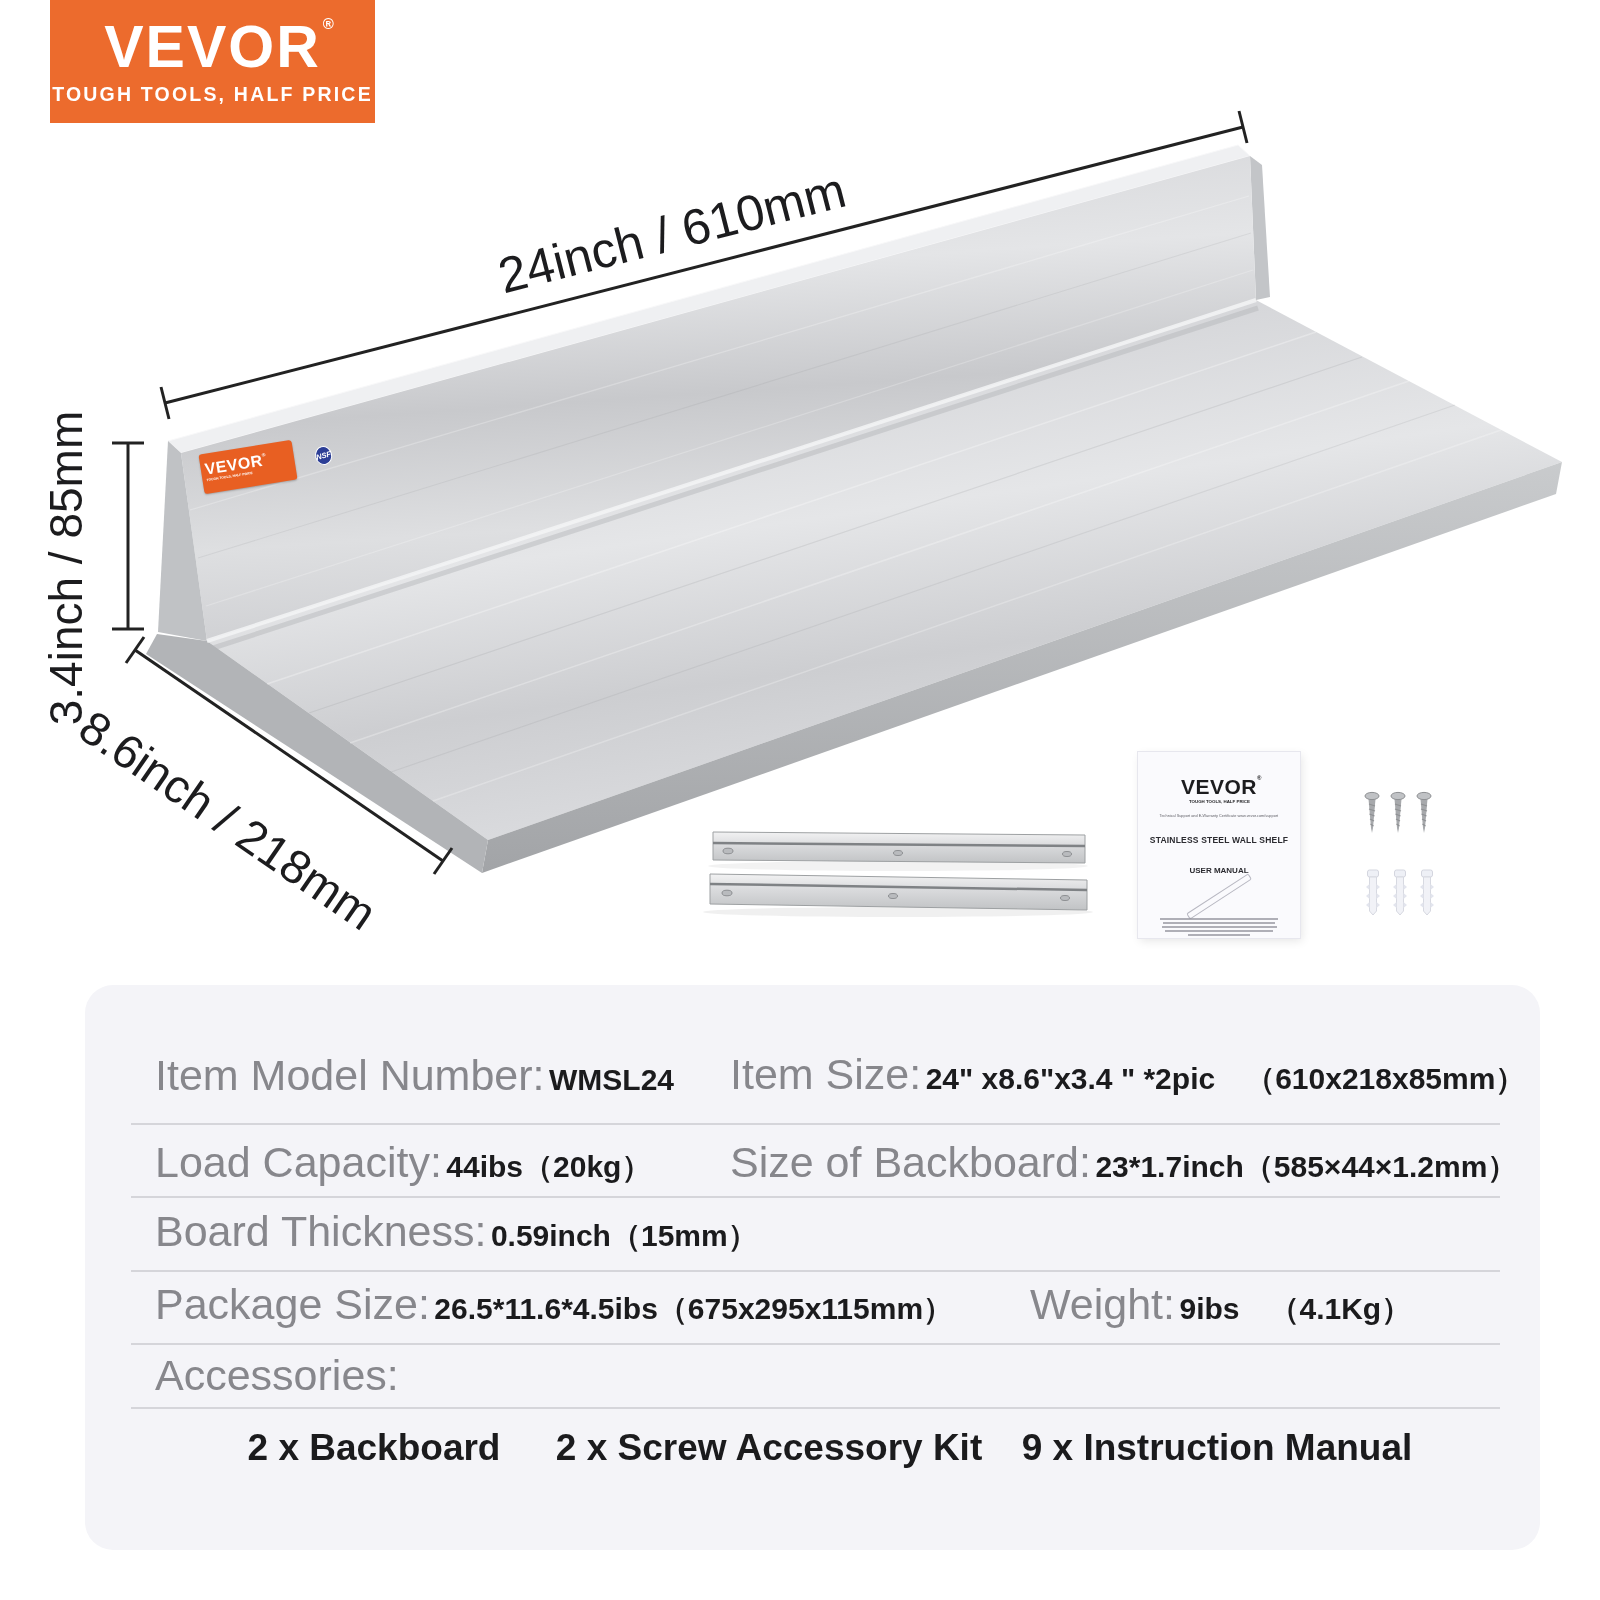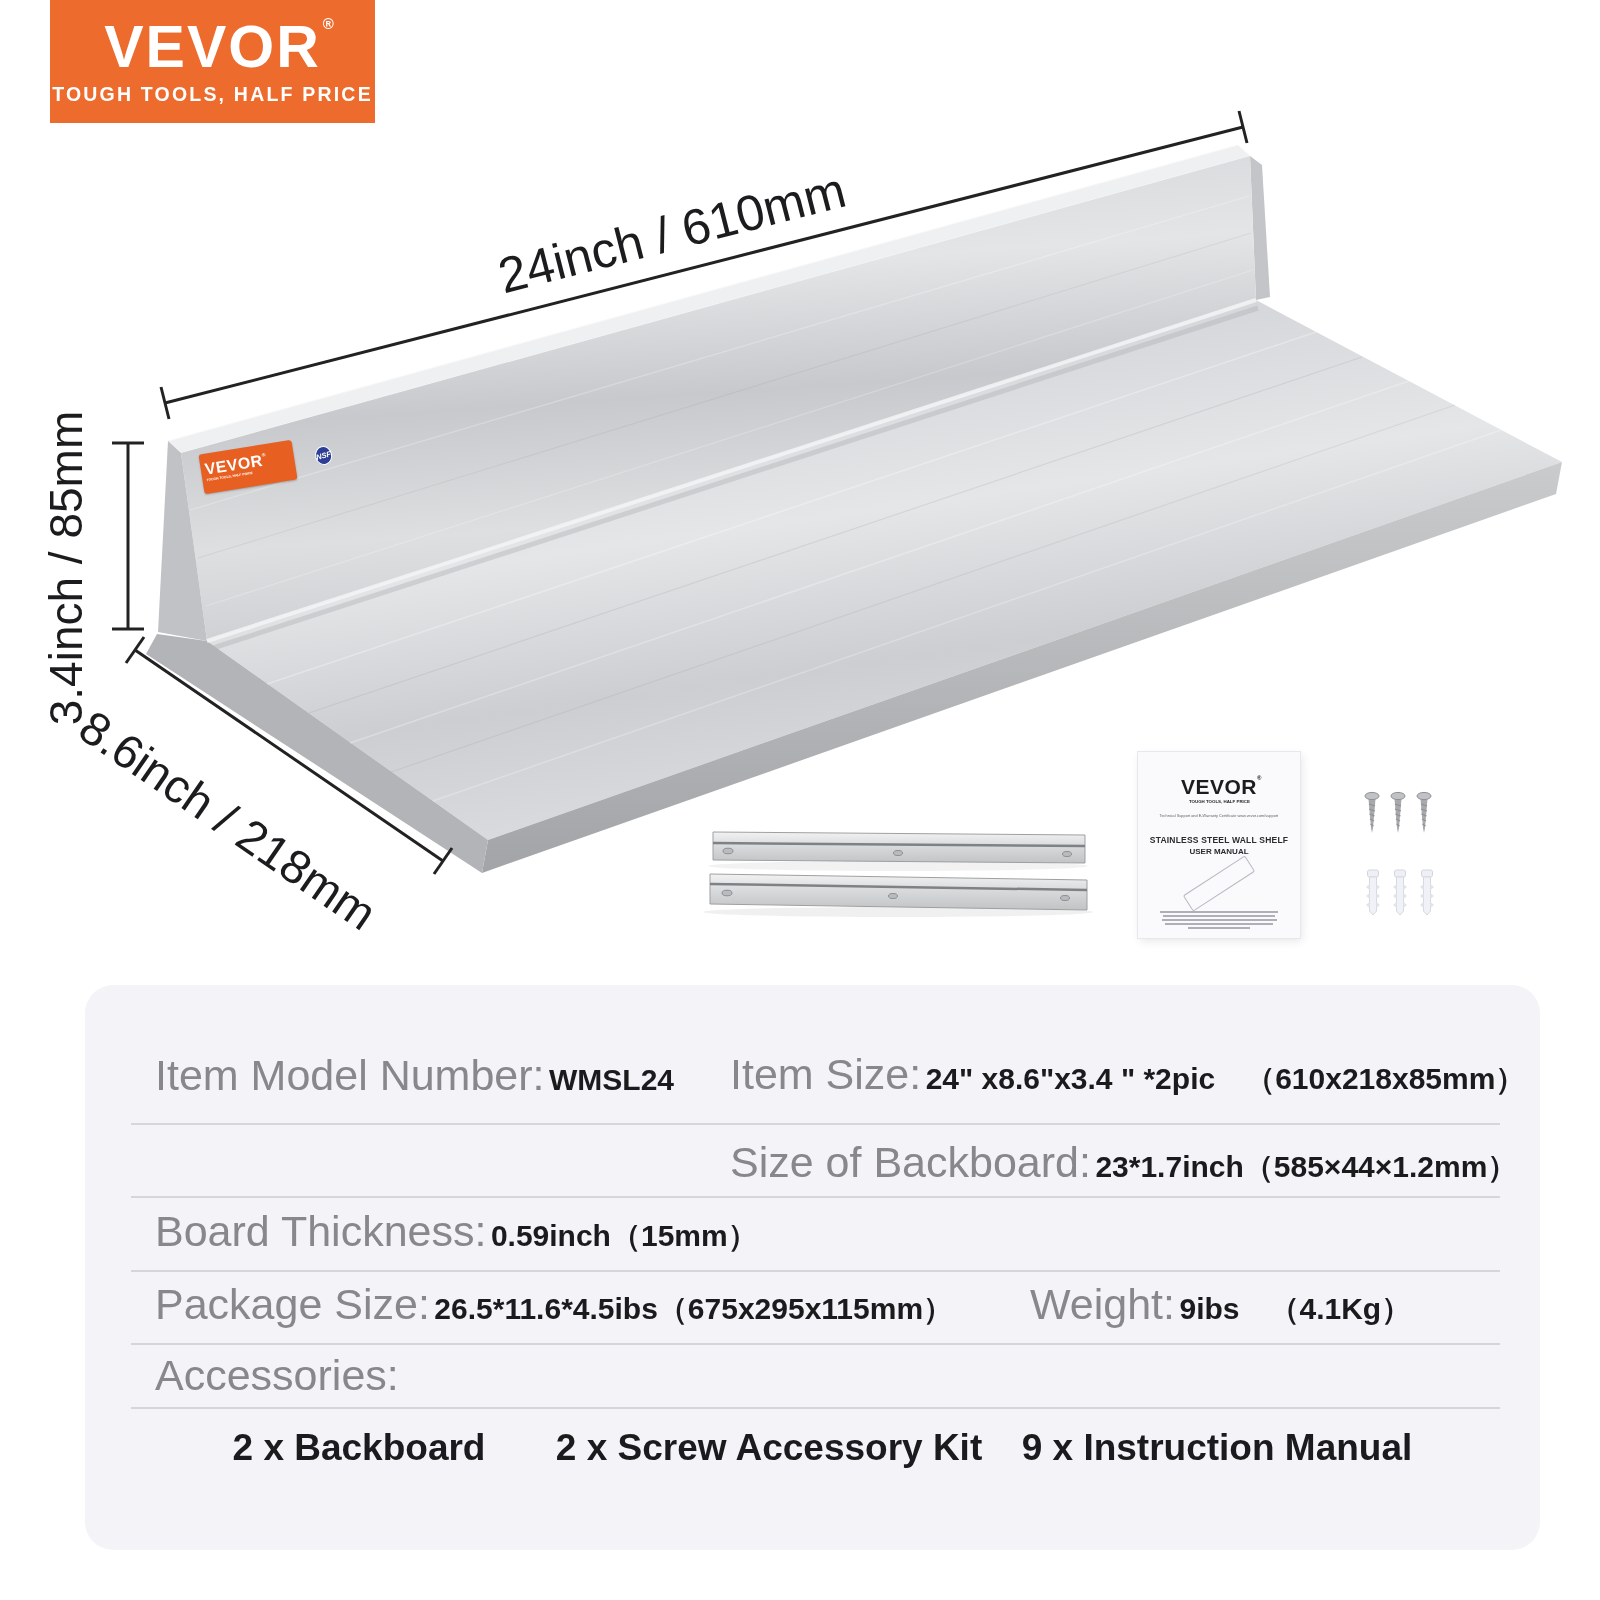--- a/index.html
+++ b/index.html
@@ -36,21 +36,21 @@
 
   
   .manual{position:absolute;left:1138px;top:752px;width:162px;height:186px;background:#fafafd;
     box-shadow:0 0 0 1px #e7e7ee, 2px 3px 9px rgba(0,0,0,.10);
     display:flex;flex-direction:column;align-items:center;color:#1c1c1e;}
   .manual-brand{margin-top:24px;font-size:21px;font-weight:800;letter-spacing:.5px;line-height:1;position:relative;}
   .manual-reg{font-size:6px;position:absolute;top:-1px;}
   .manual-tag{font-size:8px;font-weight:700;transform:scale(.55);transform-origin:center top;white-space:nowrap;margin-top:2px;}
   .manual-support{font-size:7px;color:#5f5f66;transform:scale(.55);transform-origin:center top;white-space:nowrap;margin-top:6px;}
   .manual-title{font-size:8.5px;font-weight:700;color:#2b2b30;margin-top:14px;letter-spacing:.2px;}
-  .manual-sub{font-size:8px;font-weight:700;color:#2b2b30;margin-top:2px;}
+  .manual-sub{font-size:8px;font-weight:700;color:#2b2b30;margin-top:21px;}
   .manual-draw{width:72px;height:17px;border:1.5px solid #b8b8c2;border-radius:2px;transform:rotate(-33deg);margin-top:18px;}
   .manual-par{margin-top:16px;width:120px;}
   .manual-par .ln{height:1.6px;background:#8f8f98;opacity:.7;margin:2.4px auto;}
 
   
   .spec-panel{position:absolute;left:85px;top:985px;width:1455px;height:565px;background:#f4f4f8;border-radius:28px;}
   .divider{position:absolute;left:46px;width:1369px;height:2px;background:#d5d5da;}
   .spec-text{position:absolute;transform:translateY(-50%);white-space:nowrap;}
   .spec-label{font-size:43px;color:#87878c;}
   .spec-value{font-size:30px;font-weight:700;color:#1b1b1d;}
@@ -252,20 +252,24 @@
 
     <div class="spec-text" style="left:70px;top:90px">
       <span class="spec-label">Item Model Number:</span>
       <span class="spec-value">WMSL24</span>
     </div>
     <div class="spec-text" style="left:645px;top:90px">
       <span class="spec-label">Item Size:</span>
       <span class="spec-value">24" x8.6"x3.4 " *2pic　（610x218x85mm）</span>
     </div>
 
+    <div class="spec-text" style="left:70px;top:178px">
+      <span class="spec-label">Load Capacity:</span>
+      <span class="spec-value">44ibs（20kg）</span>
+    </div>
     <div class="spec-text" style="left:645px;top:178px">
       <span class="spec-label">Size of Backboard:</span>
       <span class="spec-value">23*1.7inch（585×44×1.2mm）</span>
     </div>
 
     <div class="spec-text" style="left:70px;top:247px">
       <span class="spec-label">Board Thickness:</span>
       <span class="spec-value">0.59inch（15mm）</span>
     </div>
 
@@ -274,18 +278,18 @@
       <span class="spec-value">26.5*11.6*4.5ibs（675x295x115mm）</span>
     </div>
     <div class="spec-text" style="left:945px;top:320px">
       <span class="spec-label">Weight:</span>
       <span class="spec-value">9ibs　（4.1Kg）</span>
     </div>
 
     <div class="spec-text" style="left:70px;top:390px">
       <span class="spec-label">Accessories:</span>
     </div>
-    <div class="acc-item" style="left:274px;top:463px">2 x Backboard</div>
+    <div class="acc-item" style="left:289px;top:463px">2 x Backboard</div>
     <div class="acc-item" style="left:684px;top:463px">2 x Screw Accessory Kit</div>
     <div class="acc-item" style="left:1132px;top:463px">9 x Instruction Manual</div>
   </div>
 
 </div>
 
 </body></html>

